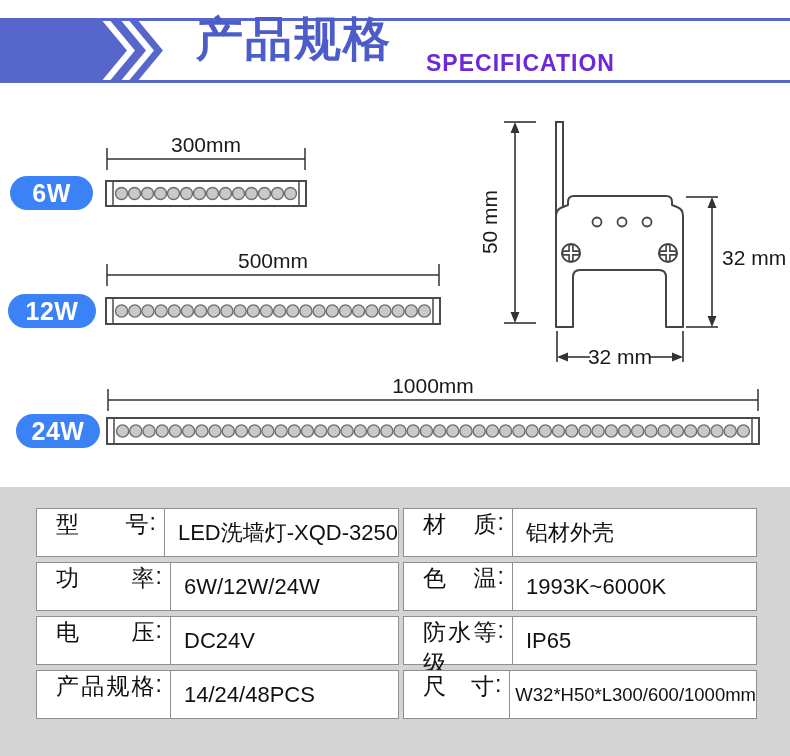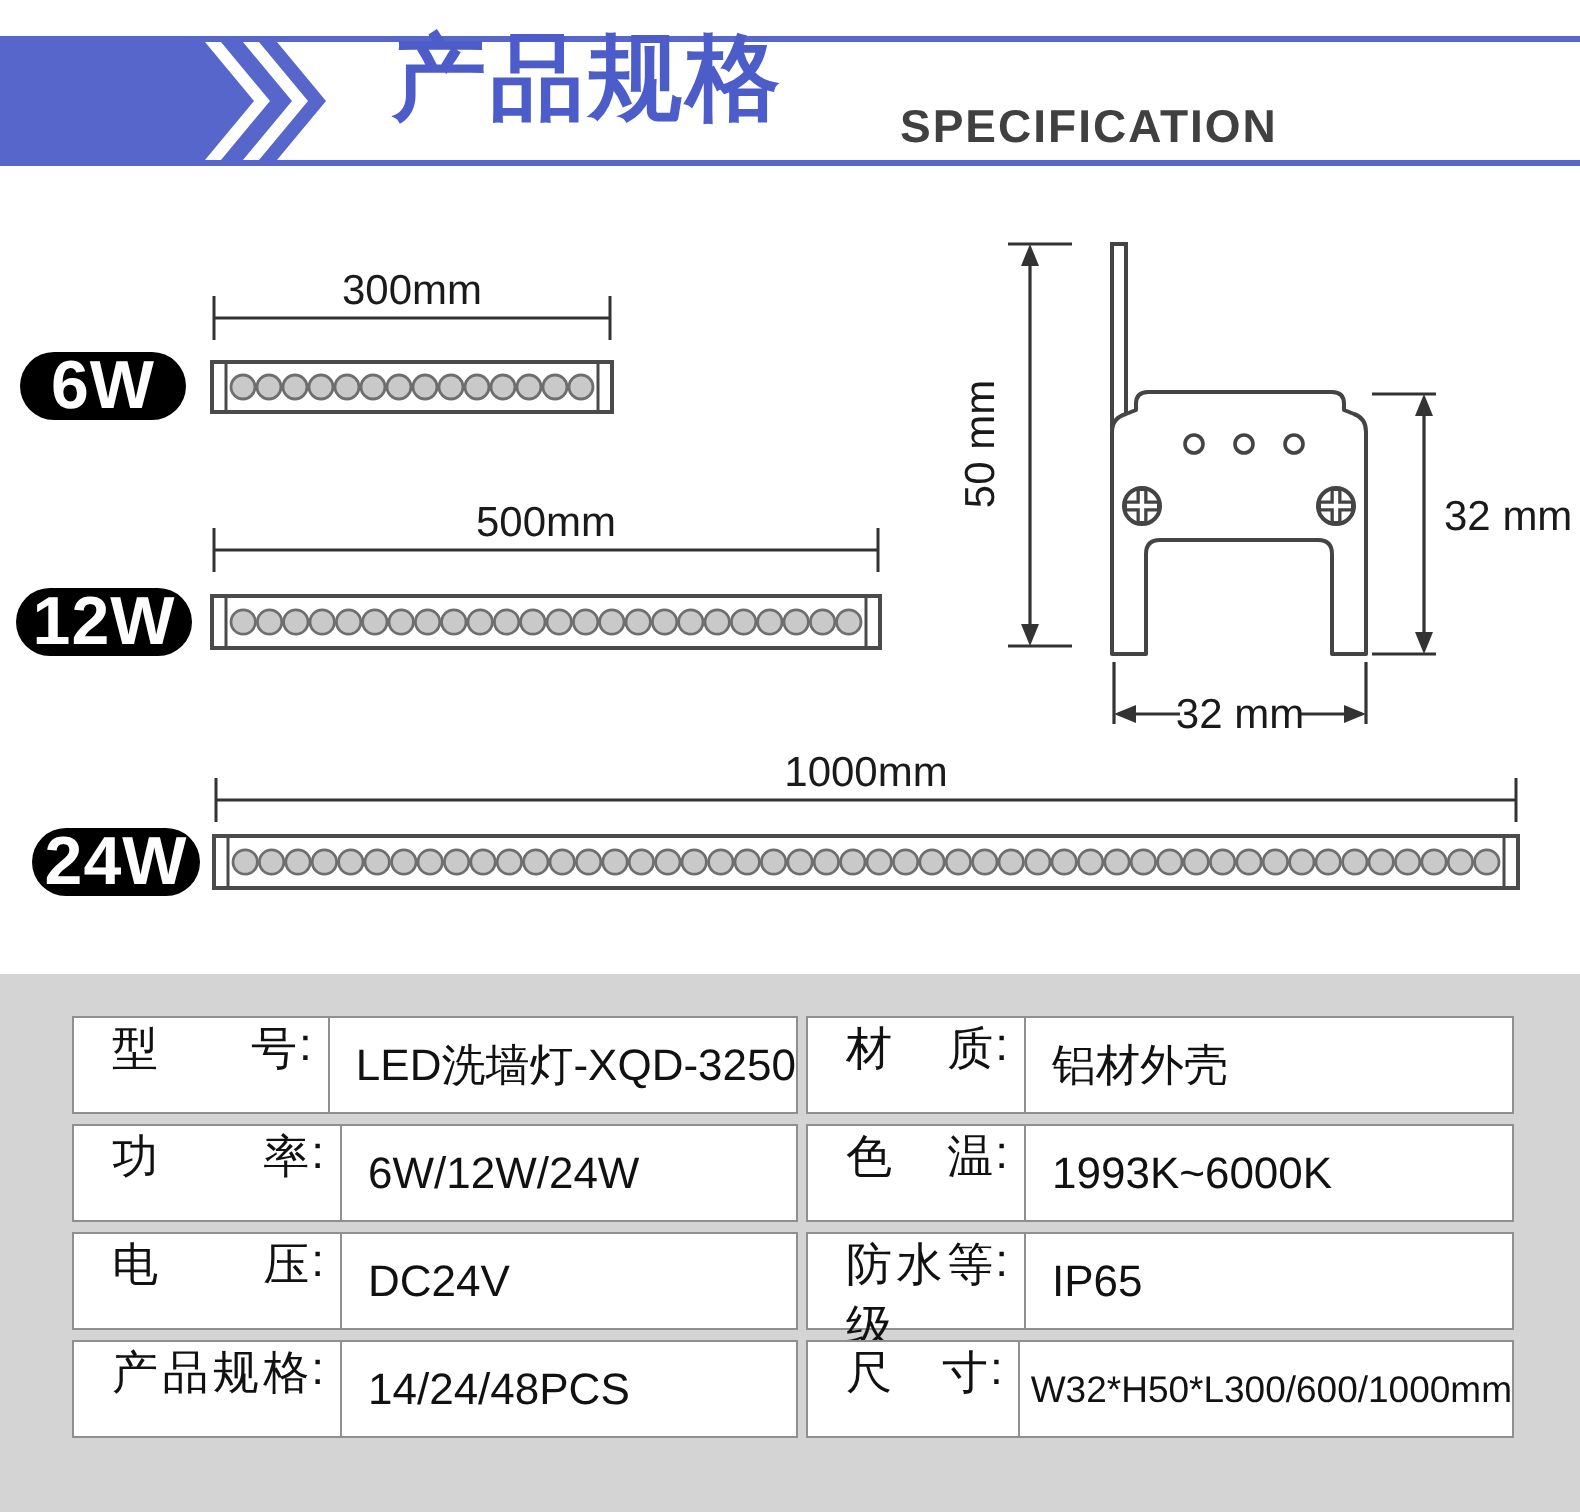--- a/index.html
+++ b/index.html
@@ -6,26 +6,26 @@
   .page{position:relative;width:790px;height:756px;background:#fff;overflow:hidden;
         font-family:"Liberation Sans","DejaVu Sans",sans-serif;}
 
   
   .hdr-band{position:absolute;left:0;top:18px;width:790px;height:65px;box-sizing:border-box;
             border-top:3px solid #5766CB;border-bottom:3px solid #5766CB;background:#fff;}
   .hdr-svg{position:absolute;left:0;top:18px;}
   .title-row{position:absolute;left:180px;top:18px;height:65px;display:flex;align-items:flex-end;
              gap:18px;padding-bottom:5px;box-sizing:border-box;}
   .page-title{margin:16px;font-size:47px;line-height:.95;font-weight:bold;color:#4C5CC9;letter-spacing:2px;}
-  .page-subtitle{font-size:23px;font-weight:bold;color:#404040;letter-spacing:1px;padding-bottom:1px;margin-left:24px;}
+  .page-subtitle{font-size:23px;font-weight:bold;color:#6d28d9;letter-spacing:1px;padding-bottom:1px;}
 
   
   #diagram-svg{position:absolute;left:0;top:0;}
-  .badge{position:absolute;border-radius:17px;background:#000000;color:#fff;font-weight:bold;
-         font-size:34px;display:flex;align-items:center;justify-content:center;letter-spacing:.5px;}
+  .badge{position:absolute;border-radius:17px;background:#3b82f6;color:#fff;font-weight:bold;
+         font-size:25px;display:flex;align-items:center;justify-content:center;letter-spacing:.5px;}
   #badge-6w{left:10px;top:176px;width:83px;height:34px;}
   #badge-12w{left:8px;top:294px;width:88px;height:34px;}
   #badge-24w{left:16px;top:414px;width:84px;height:34px;}
   .dim-label{font-family:"Liberation Sans","DejaVu Sans",sans-serif;font-size:21px;fill:#1a1a1a;}
 
   
   .spec-bg{position:absolute;left:0;top:487px;width:790px;height:269px;background:#D4D4D4;}
   .spec-grid{position:absolute;left:36px;top:508px;display:grid;
              grid-template-columns:363px 354px;column-gap:4px;
              grid-template-rows:repeat(4,49px);row-gap:5px;}

